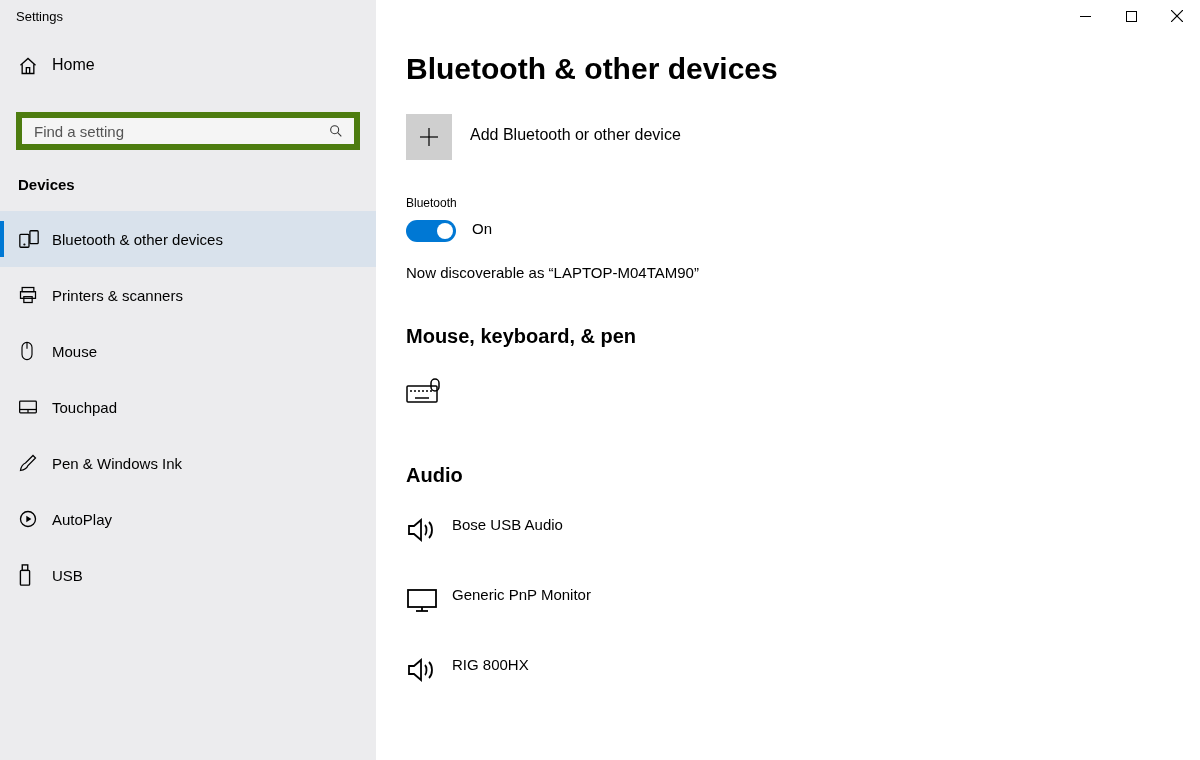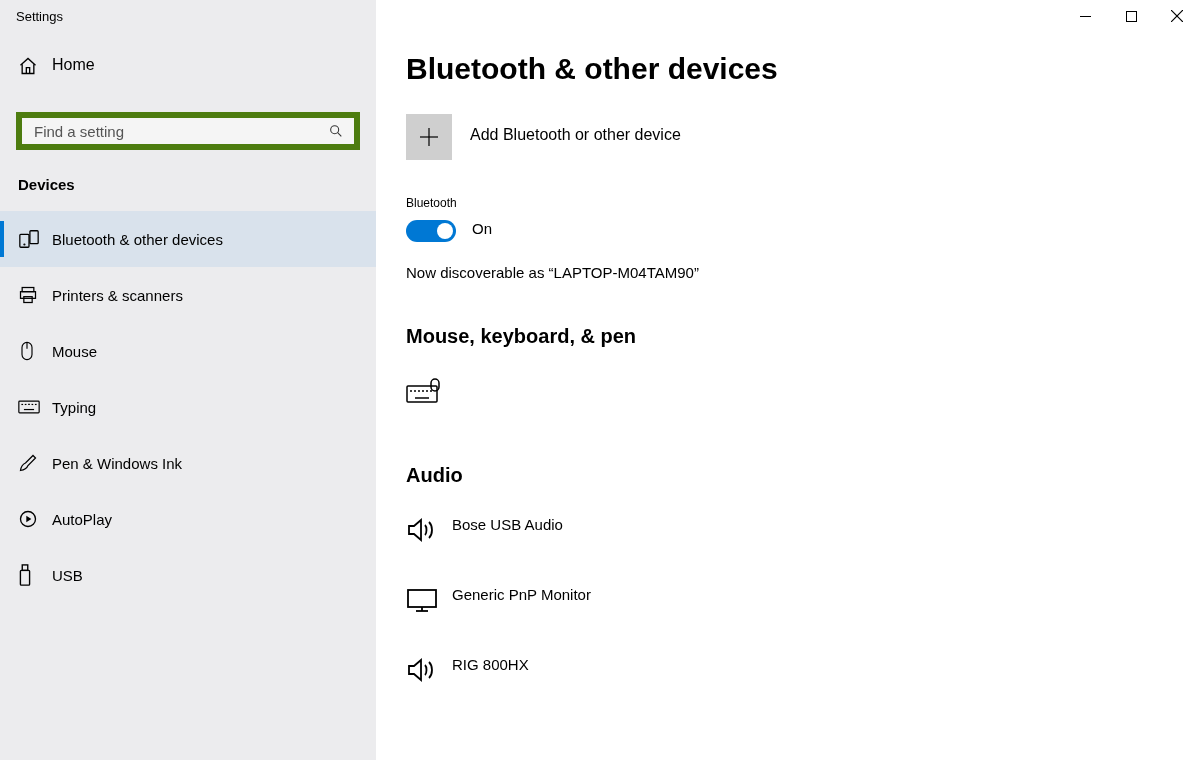--- a/index.html
+++ b/index.html
@@ -247,31 +247,27 @@
           <span class="icon-slot">
             <svg width="18" height="20" viewBox="0 0 24 28" fill="none" stroke="#000" stroke-width="1.6">
               <rect x="5" y="2" width="14" height="24" rx="7"></rect>
                 <line x1="12" y1="2" x2="12" y2="11"></line>
             </svg>
           </span>
           <span class="label">Mouse</span>
         </div>
         <div class="nav-item">
           <span class="icon-slot">
-            <svg width="22" height="14" viewBox="0 0 26 16" fill="none" stroke="#000" stroke-width="1.4">
-              <rect x="1" y="1" width="24" height="14" rx="1"></rect>
-              <line x1="4" y1="5" x2="6" y2="5"></line>
-                <line x1="8" y1="5" x2="10" y2="5"></line>
-                <line x1="12" y1="5" x2="14" y2="5"></line>
-                <line x1="16" y1="5" x2="18" y2="5"></line>
-                <line x1="20" y1="5" x2="22" y2="5"></line>
-              <line x1="7" y1="11" x2="19" y2="11"></line>
-            </svg>
-          </span>
-          <span class="label">Typing</span>
+            <svg width="20" height="16" viewBox="0 0 24 18" fill="none" stroke="#000" stroke-width="1.5">
+              <rect x="2" y="2" width="20" height="14" rx="1"></rect>
+                <line x1="2" y1="12" x2="22" y2="12"></line>
+                <line x1="12" y1="12" x2="12" y2="16"></line>
+            </svg>
+          </span>
+          <span class="label">Touchpad</span>
         </div>
         <div class="nav-item">
           <span class="icon-slot">
             <svg width="20" height="20" viewBox="0 0 24 24" fill="none" stroke="#000" stroke-width="1.5">
               <path d="M3 21 C3 21 4 14 9 12 L18 3 L21 6 L12 15 C10 20 3 21 3 21 Z"></path>
             </svg>
           </span>
           <span class="label">Pen &amp; Windows Ink</span>
         </div>
         <div class="nav-item">

